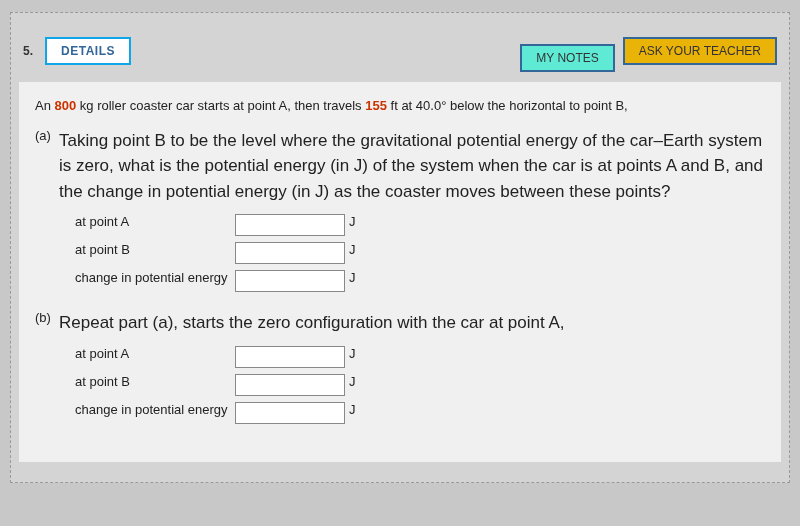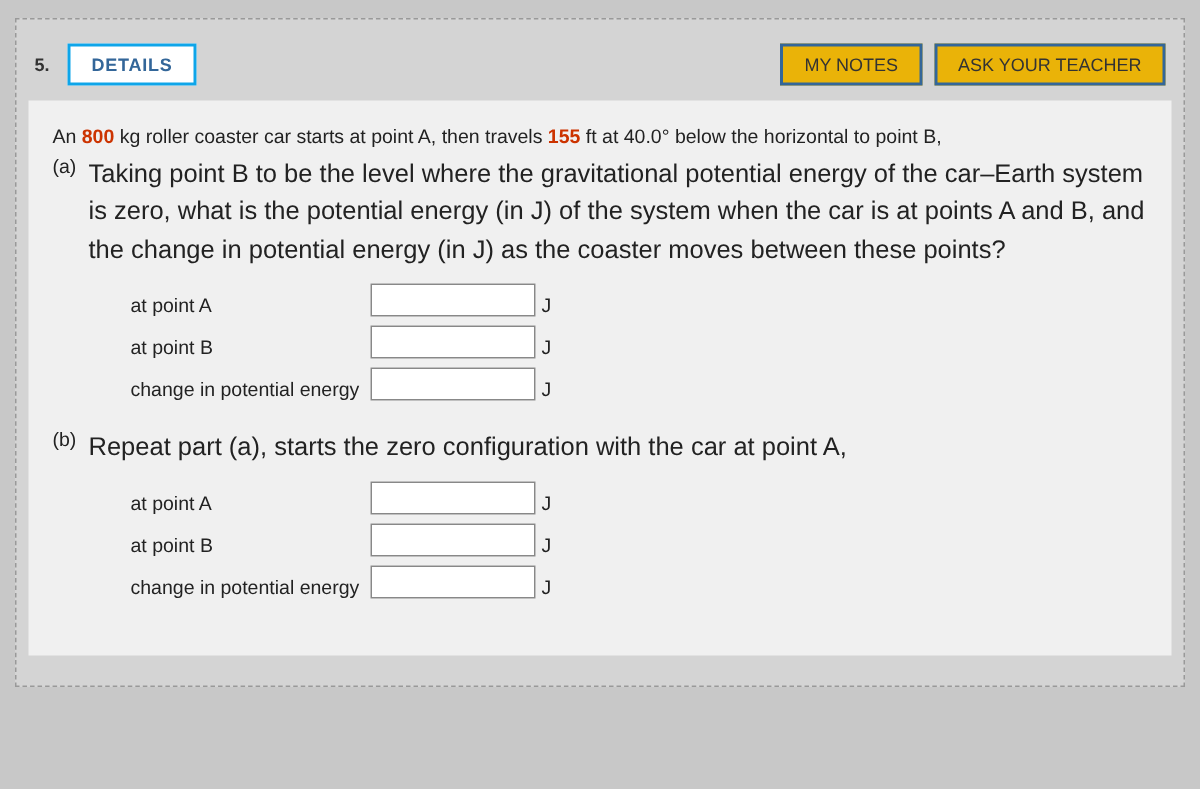--- a/index.html
+++ b/index.html
@@ -50,26 +50,27 @@
       cursor: pointer;
       letter-spacing: 0.5px;
     }
 
     .spacer {
       flex: 1;
     }
 
     .my-notes-btn {
       border: 2px solid #336699;
-      background: #eab308;
+      background: #5eead4;
       color: #333;
       font-size: 12px;
       padding: 5px 14px;
       cursor: pointer;
       font-weight: normal;
+      margin-top: 15px;
     }
 
     .ask-teacher-btn {
       border: 2px solid #336699;
       background: #eab308;
       color: #333;
       font-size: 12px;
       padding: 5px 14px;
       cursor: pointer;
       font-weight: normal;
@@ -77,21 +78,21 @@
 
     .content-area {
       background-color: #f0f0f0;
       margin: 0 8px;
       padding: 14px 16px 20px 16px;
     }
 
     .problem-text {
       font-size: 13px;
       color: #222;
-      margin-bottom: 2px;
+      margin-bottom: 12px;
       line-height: 1.5;
     }
 
     .highlight-red {
       color: #cc3300;
       font-weight: bold;
     }
 
     .part {
       margin-bottom: 18px;
@@ -111,23 +112,23 @@
     }
 
     .part-text {
       font-size: 17px;
       color: #222;
       line-height: 1.5;
     }
 
     .input-row {
       display: flex;
-      align-items: flex-end;
+      align-items: flex-start;
       margin-bottom: 6px;
-      margin-left: 52px;
+      margin-left: 40px;
     }
 
     .input-label {
       font-size: 13px;
       color: #222;
       width: 160px;
       min-width: 160px;
     }
 
     .answer-input {

